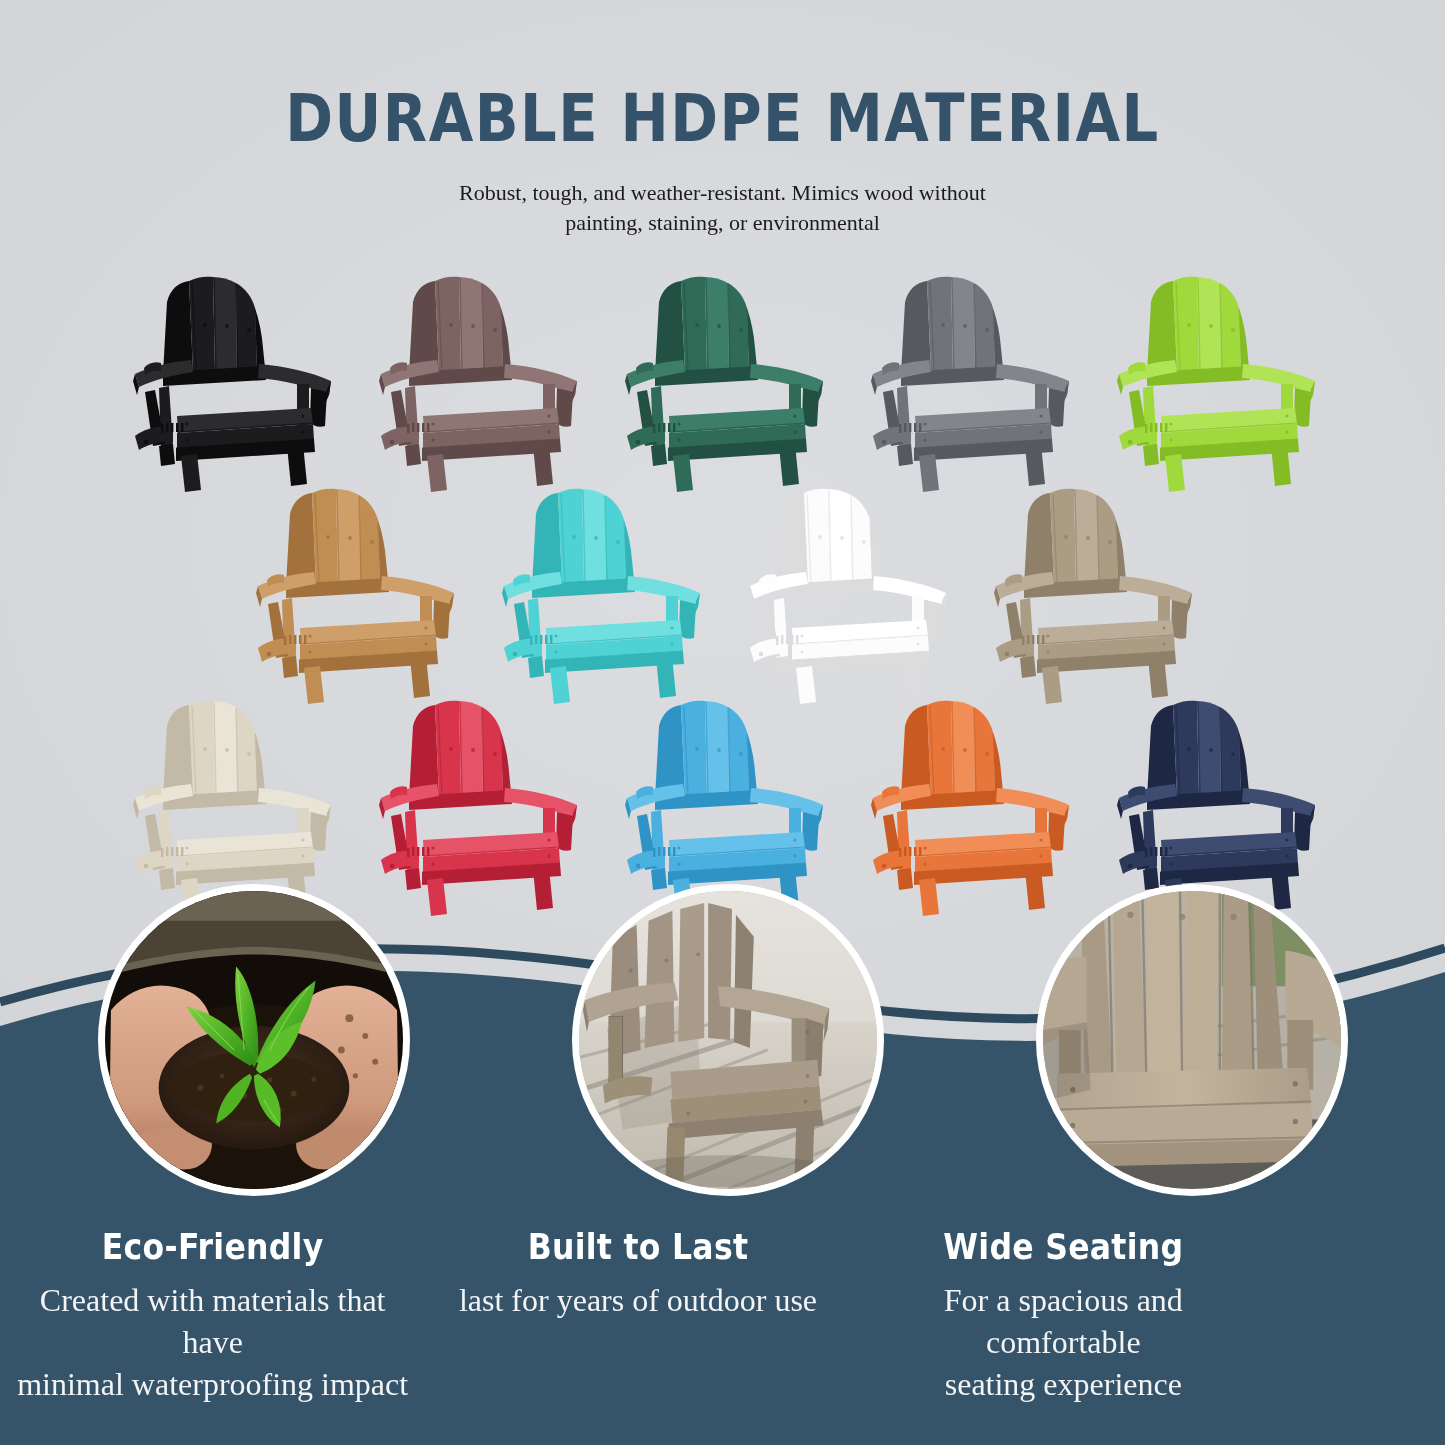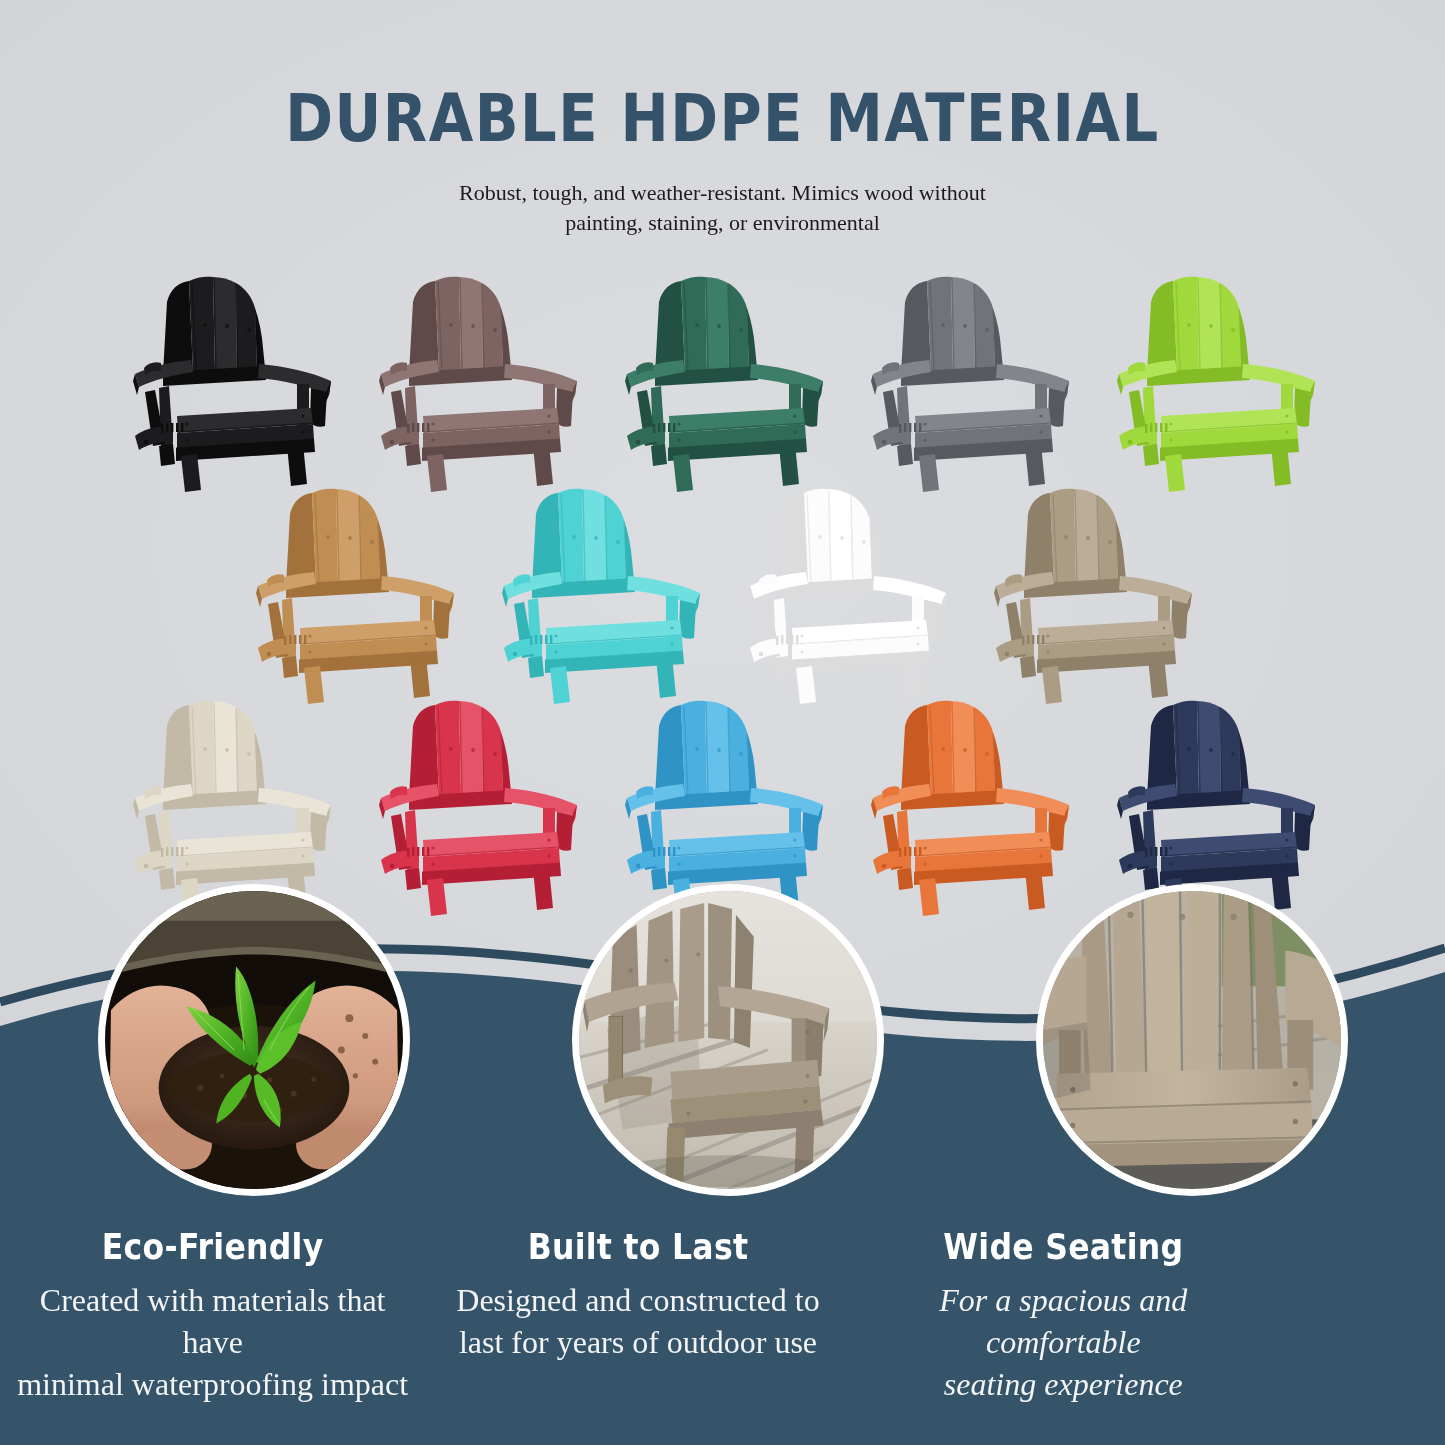--- a/index.html
+++ b/index.html
@@ -1229,26 +1229,25 @@
     <div class="feat">
       <div class="feat-title" style="color: rgb(255, 255, 255);">Eco-Friendly</div>
       <div class="feat-body" style="color: rgb(242, 244, 245);">
         <span>Created with materials that have</span>
         <span>minimal waterproofing impact</span>
       </div>
     </div>
     <div class="feat">
       <div class="feat-title" style="color: rgb(255, 255, 255);">Built to Last</div>
       <div class="feat-body" style="color: rgb(242, 244, 245);">
-        <span>Designed and constructed to</span>
         <span>last for years of outdoor use</span>
       </div>
     </div>
     <div class="feat">
       <div class="feat-title" style="color: rgb(255, 255, 255);">Wide Seating</div>
-      <div class="feat-body" style="color: rgb(242, 244, 245); font-style: italic;">
+      <div class="feat-body" style="color: rgb(242, 244, 245);">
         <span>For a spacious and comfortable</span>
         <span>seating experience</span>
       </div>
     </div>
   </div>
 
 </div>
 
 </body></html>

